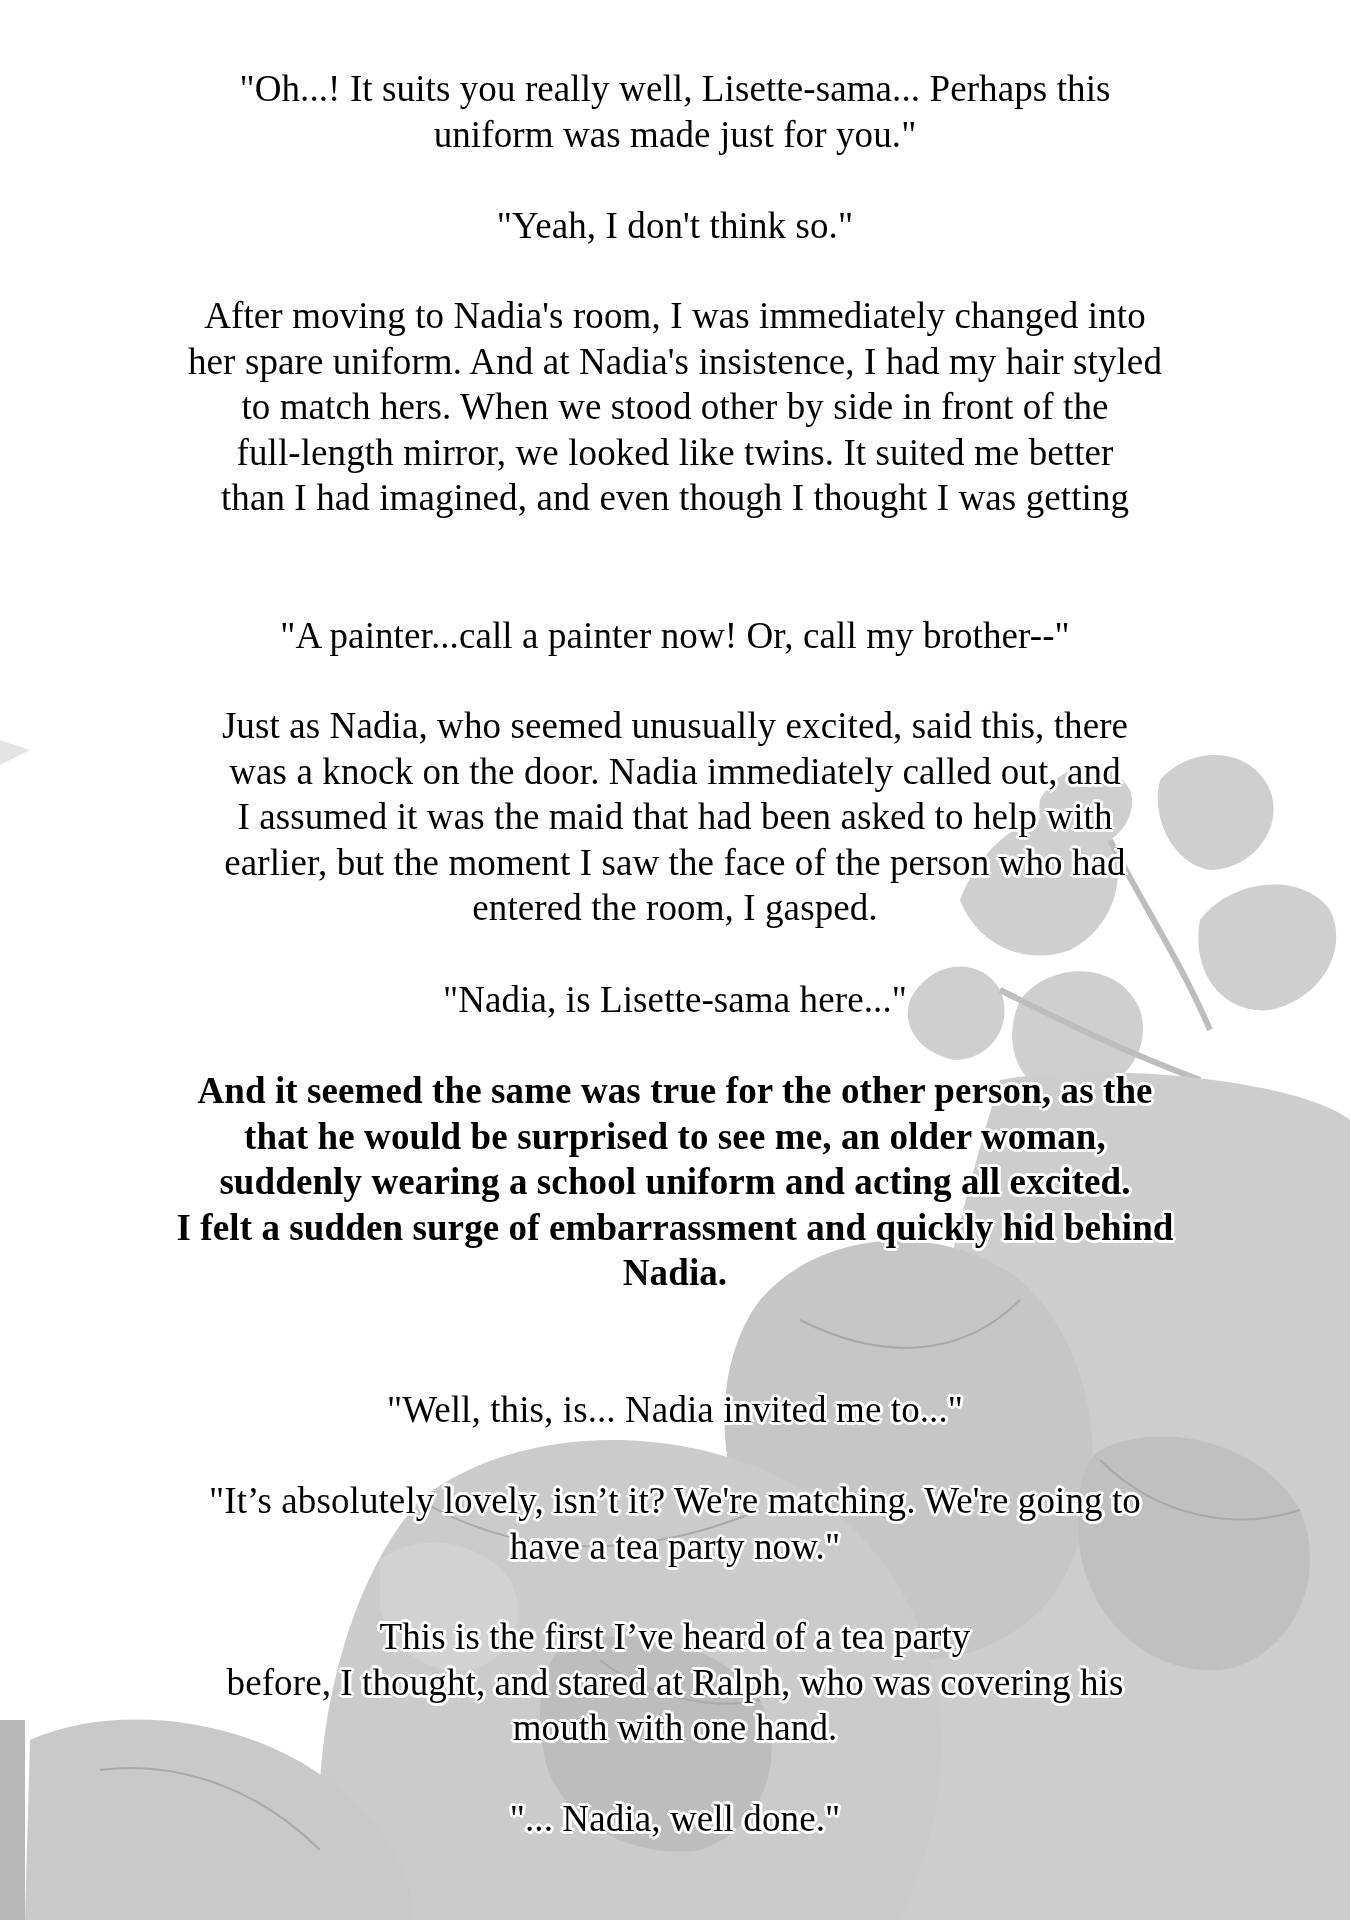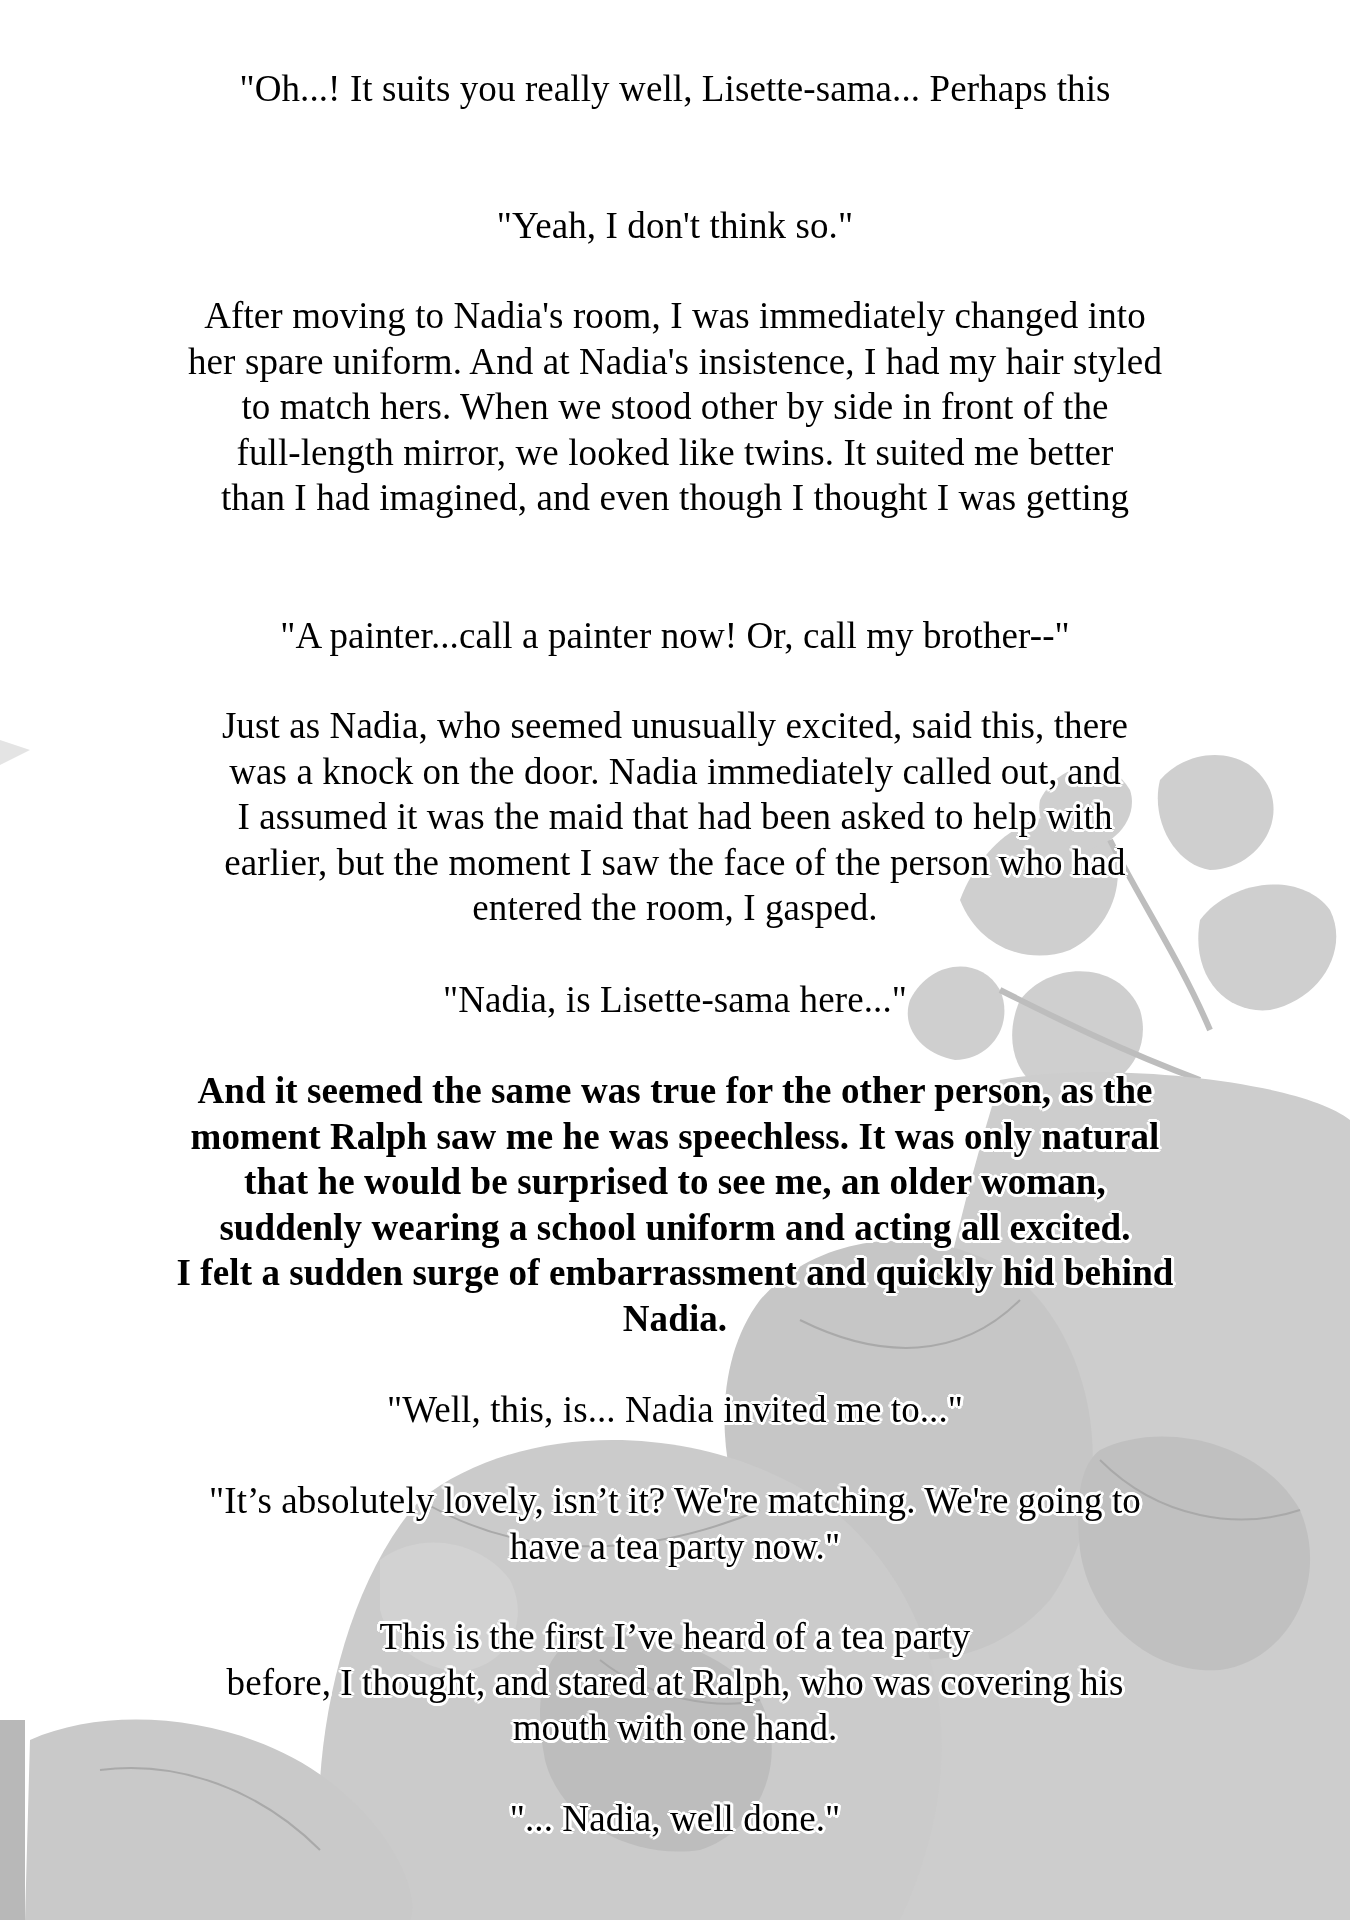--- a/index.html
+++ b/index.html
@@ -79,20 +79,21 @@
     <path d="M800 1320 C 880 1360, 960 1360, 1020 1300"></path>
     <path d="M100 1770 C 180 1760, 260 1790, 320 1850"></path>
     <path d="M1100 1460 C 1160 1520, 1240 1530, 1300 1510"></path>
     <path d="M600 1660 C 650 1700, 720 1710, 760 1700"></path>
   </g>
 </svg>
 
 <main class="page">
   <div class="para" style="top:66px;">
     <span class="line">"Oh...! It suits you really well, Lisette-sama... Perhaps this</span>
+    <span class="line">uniform was made just for you."</span>
   </div>
 
   <div class="para" style="top:203px;">
     <span class="line">"Yeah, I don't think so."</span>
   </div>
 
   <div class="para" style="top:293px;font-family:Liberation Serif, serif;">
     <span class="line">After moving to Nadia's room, I was immediately changed into</span>
     <span class="line">her spare uniform. And at Nadia's insistence, I had my hair styled</span>
     <span class="line">to match hers. When we stood other by side in front of the</span>
@@ -111,21 +112,20 @@
     <span class="line">earlier, but the moment I saw the face of the person who had</span>
     <span class="line">entered the room, I gasped.</span>
   </div>
 
   <div class="para" style="top:977px;">
     <span class="line">"Nadia, is Lisette-sama here..."</span>
   </div>
 
   <div class="para" style="top:1068px;font-weight:bold;">
     <span class="line">And it seemed the same was true for the other person, as the</span>
-    <span class="line">moment Ralph saw me he was speechless. It was only natural</span>
     <span class="line">that he would be surprised to see me, an older woman,</span>
     <span class="line">suddenly wearing a school uniform and acting all excited.</span>
     <span class="line">I felt a sudden surge of embarrassment and quickly hid behind</span>
     <span class="line">Nadia.</span>
   </div>
 
   <div class="para" style="top:1387px;">
     <span class="line">"Well, this, is... Nadia invited me to..."</span>
   </div>
 

